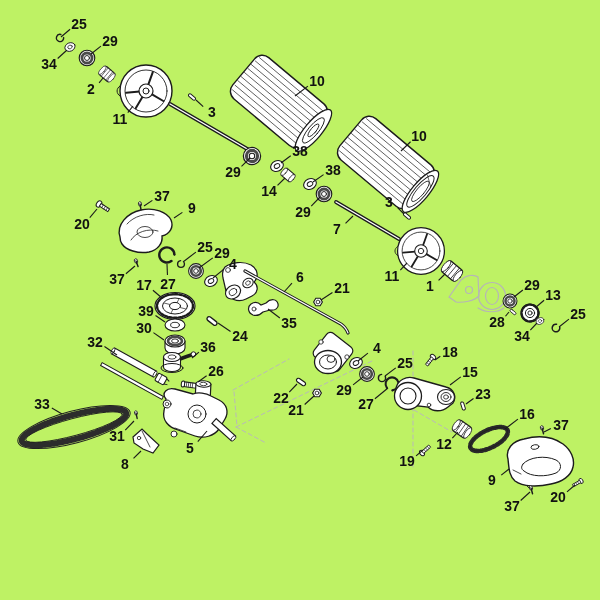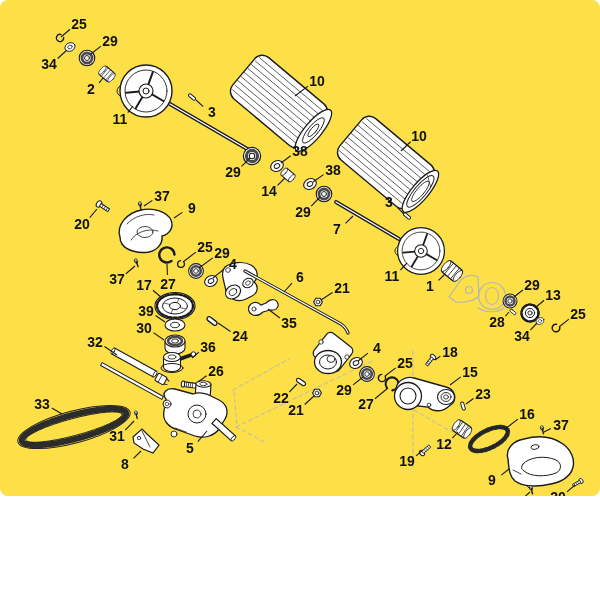--- a/index.html
+++ b/index.html
@@ -1,17 +1,17 @@
 <!DOCTYPE html>
 <html><head>
 <meta charset="utf-8">
 <style>
   html,body{margin:0;padding:0;background:#fff;}
-  .stage{position:relative;width:600px;height:496px;background:#fde047;overflow:hidden;
-         font-family:"Liberation Sans",sans-serif;border-radius:8px;}
+  .stage{position:relative;width:600px;height:600px;background:#bef264;overflow:hidden;
+         font-family:"Liberation Sans",sans-serif;}
   svg{display:block;}
   .lbl{font:bold 14px "Liberation Sans",sans-serif;fill:#111;}
   .leader{stroke:#1a1a1a;stroke-width:1.1;}
 </style>
 </head>
 <body>
 
 <div class="stage">
 <svg id="diagram-svg" width="600" height="600" viewBox="0 0 600 600">
 

